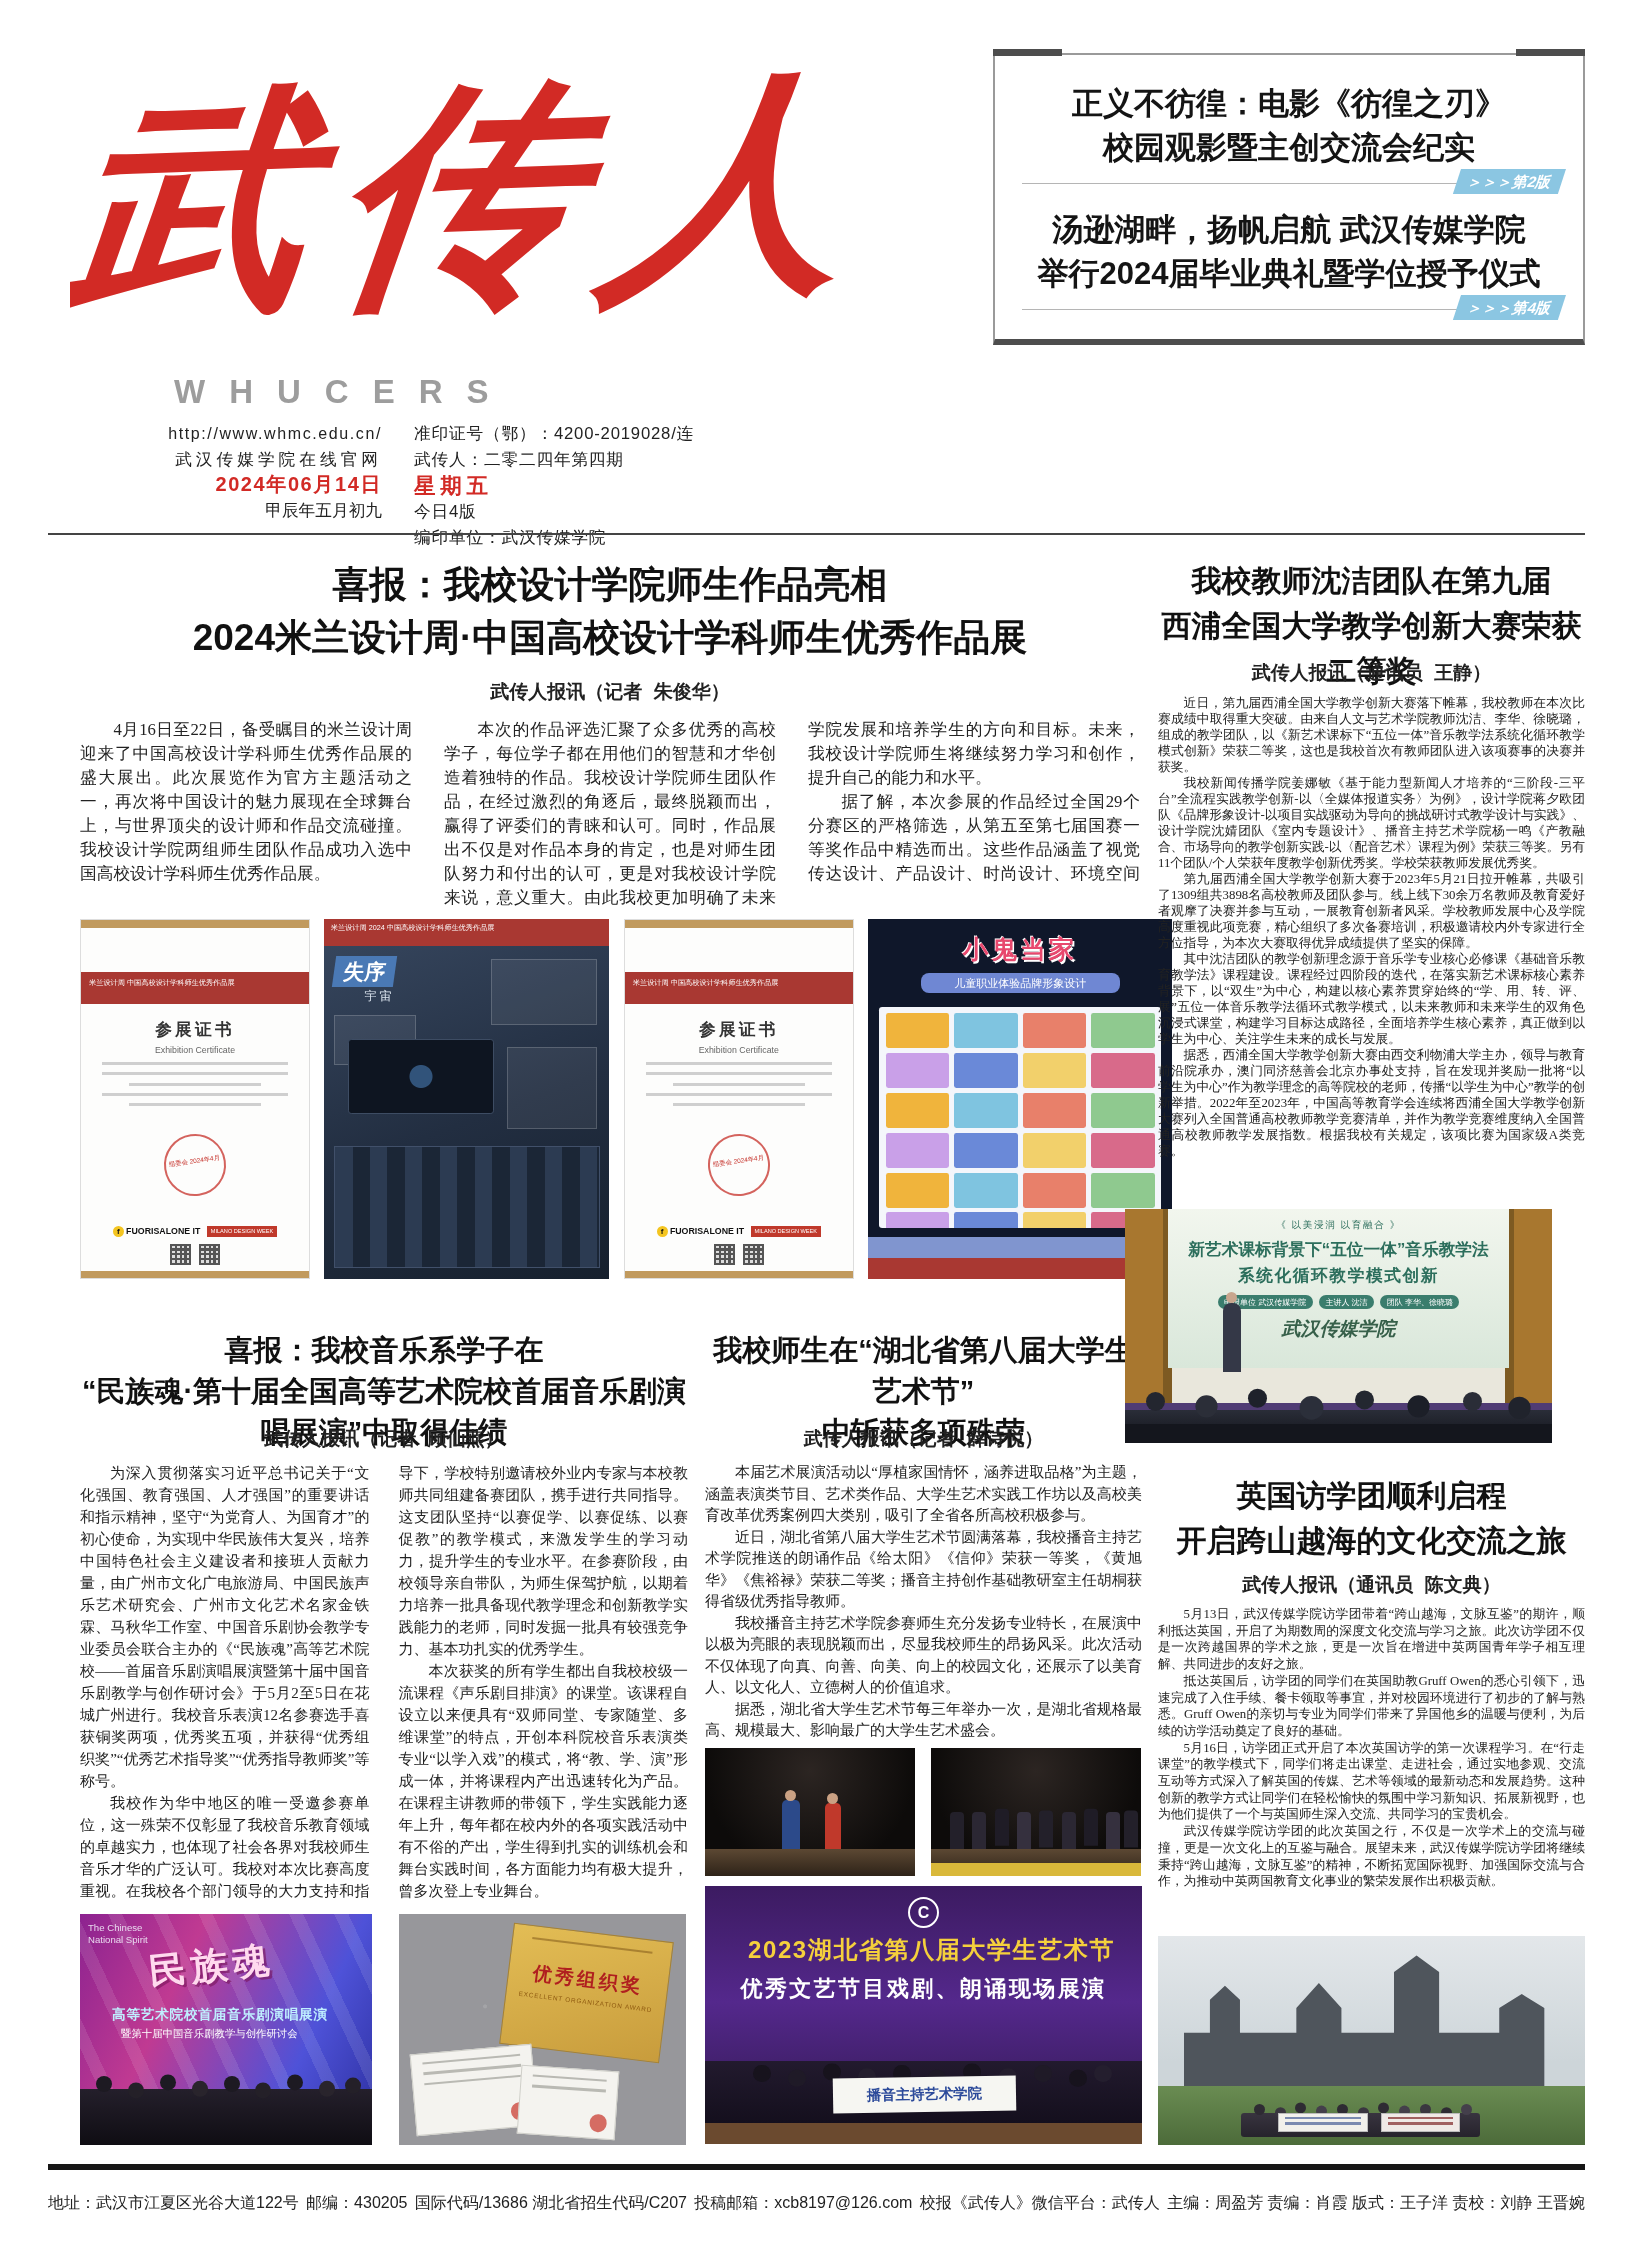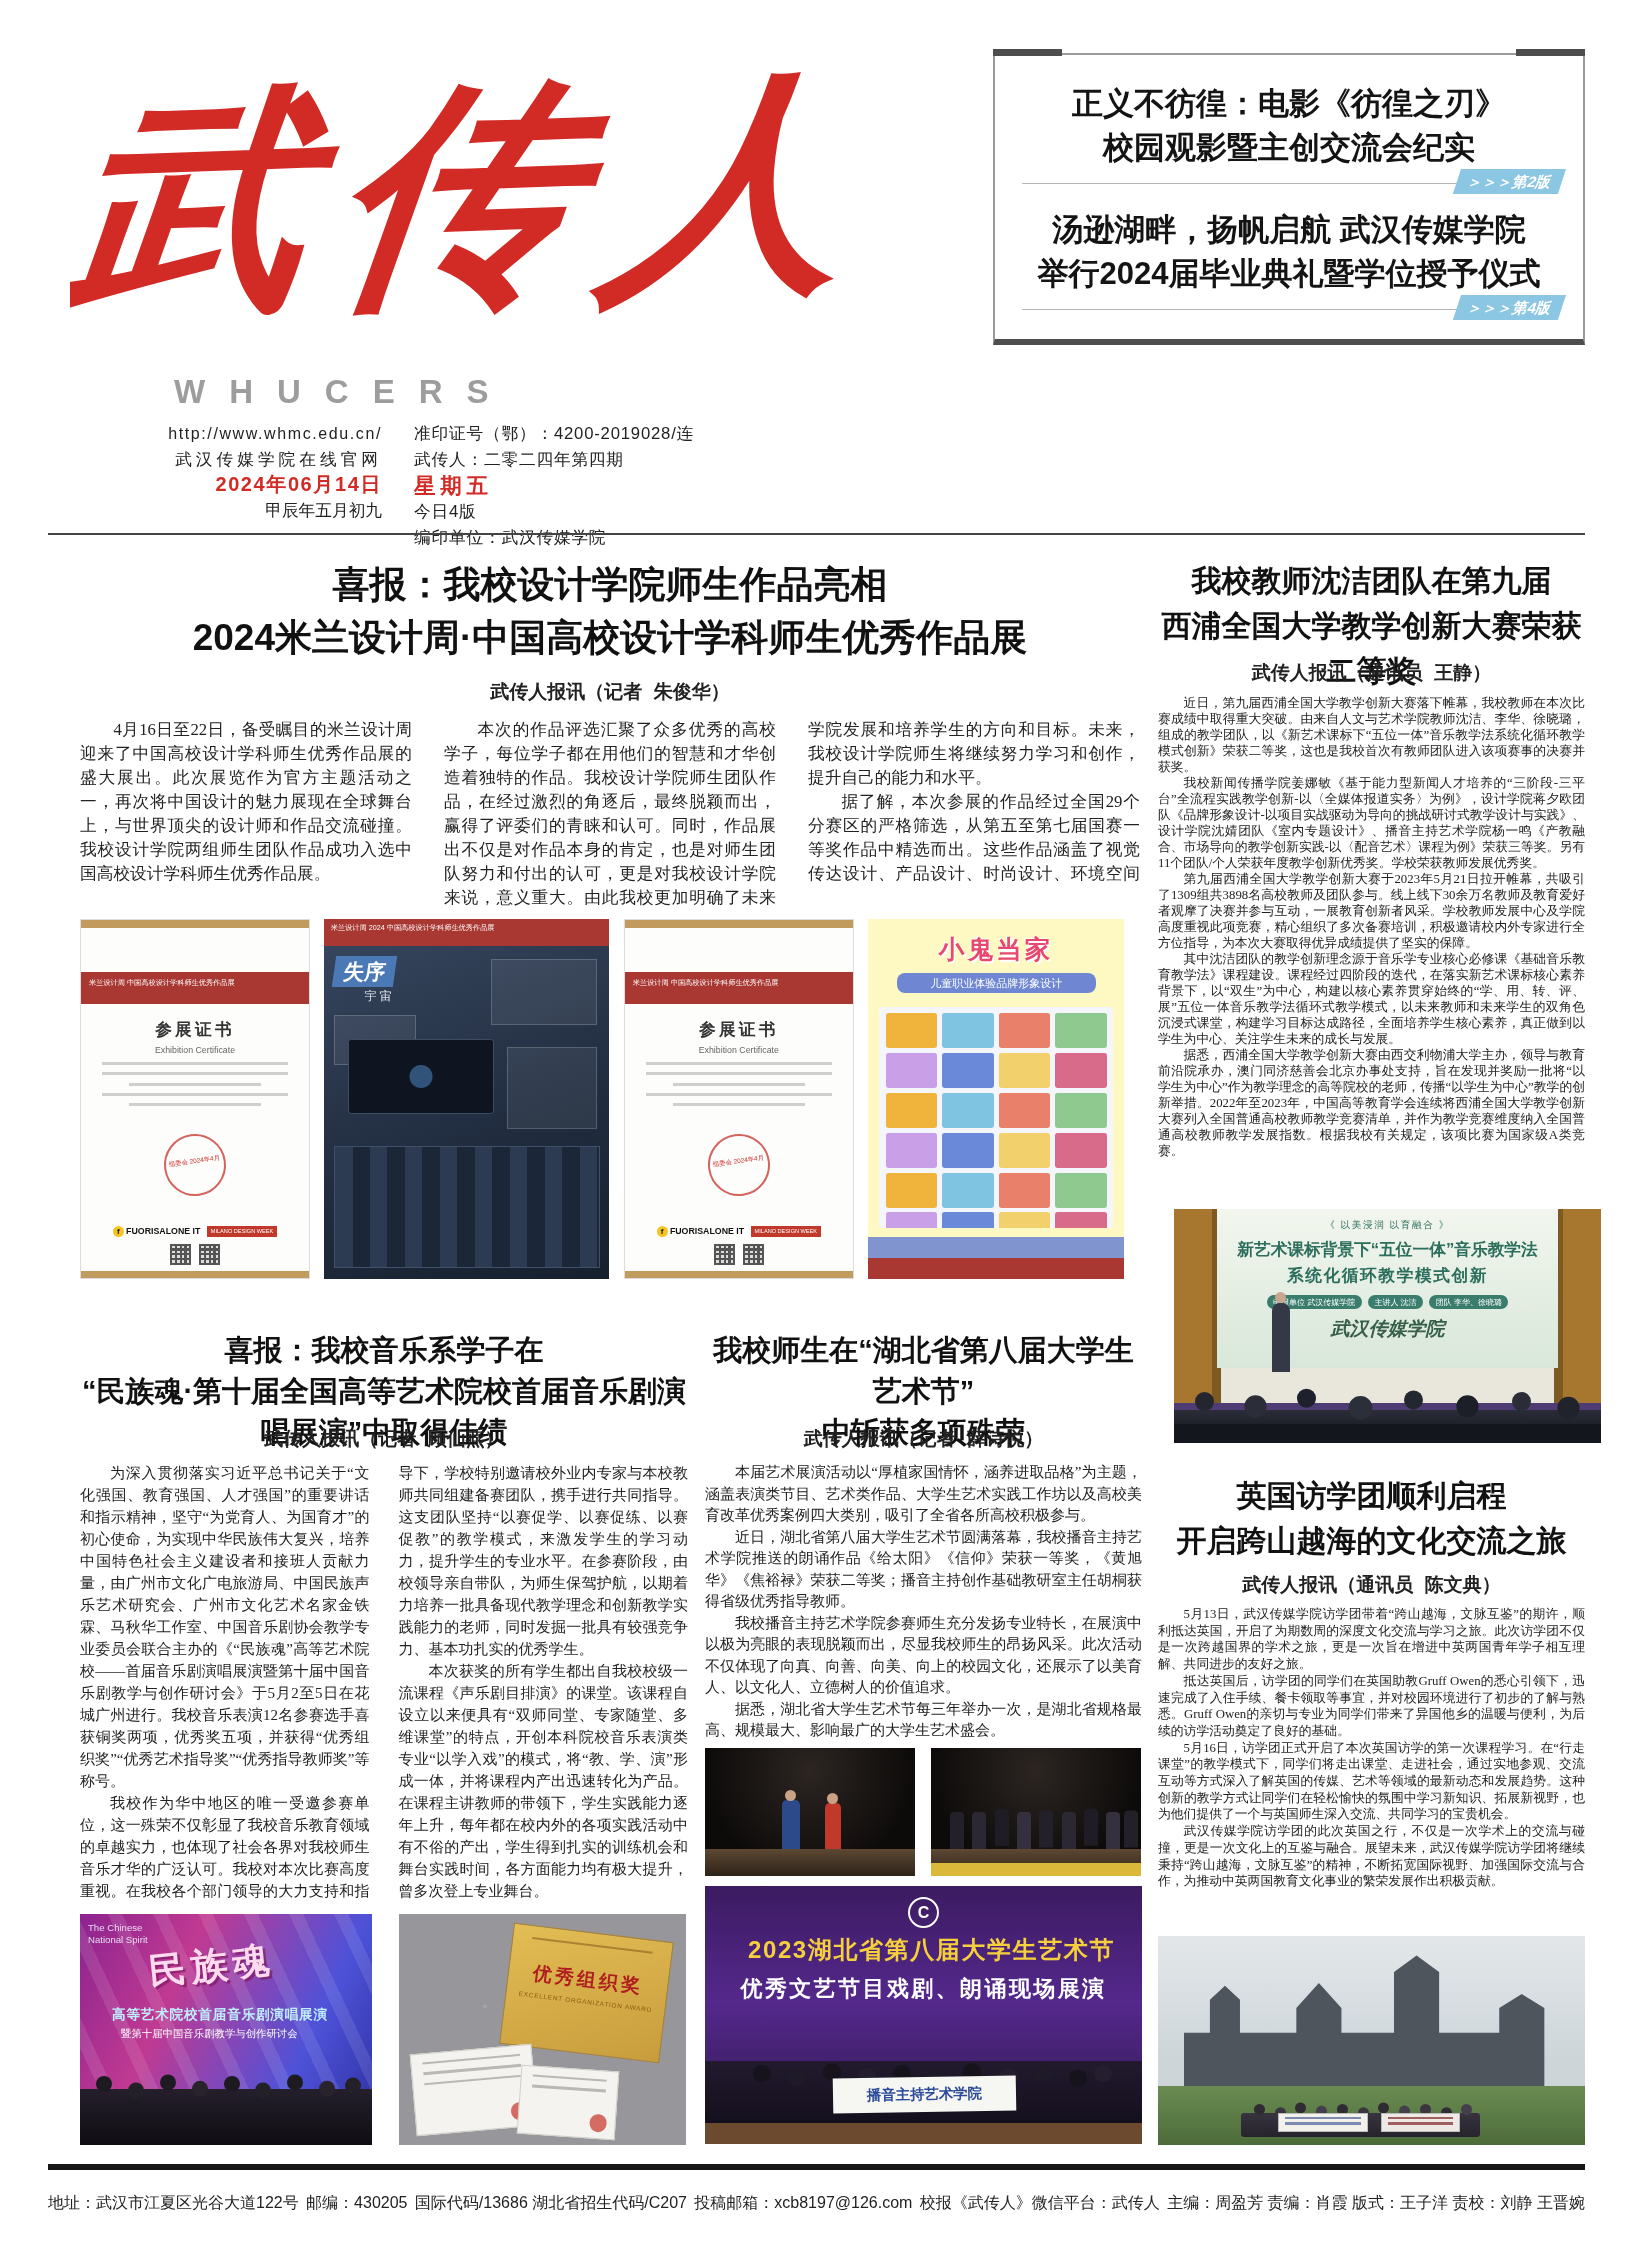--- a/index.html
+++ b/index.html
@@ -83,36 +83,36 @@
   .cert .tanfoot{position:absolute;bottom:0;left:0;right:0;height:7.2px;background:#c19a5e;}
   .p-dark{width:285px;background:linear-gradient(160deg,#384860 0%,#222e41 55%,#16202d 100%);font-family:"Liberation Sans",sans-serif;}
   .p-dark .redband{height:27px;background:#a93832;color:#fff;font-size:7.2px;line-height:8.8px;padding:4.8px 6.4px 0;box-sizing:border-box;}
   .sx-tag{position:absolute;left:9.6px;top:37px;background:#4a79b5;color:#fff;font-weight:bold;font-size:21px;padding:1.6px 9.6px;transform:skewX(-8deg);}
   .sx-sub{position:absolute;left:40px;top:69px;color:#dfe8f2;font-size:12px;letter-spacing:3.2px;}
   .p-dark .blk{position:absolute;background:rgba(255,255,255,.07);border:0.8px solid rgba(255,255,255,.18);}
   .p-dark .screen{position:absolute;left:24px;top:120px;width:144px;height:73px;background:#0e1521;border:1.6px solid #3d4c63;border-radius:3.2px;
       background-image:radial-gradient(circle at 50% 50%,#31537a 0 11px,#0e1521 12px);}
   .p-dark .machine{position:absolute;left:9.6px;bottom:11px;right:9.6px;height:120px;
       background:repeating-linear-gradient(90deg,#2c3b52 0 17.5px,#1b2636 17.5px 35px);border:0.8px solid #41506a;}
-  .p-blue{width:256px;background:#fef9c3;font-family:"Liberation Sans",sans-serif;}
+  .p-blue{width:304px;background:#0f172a;font-family:"Liberation Sans",sans-serif;}
   .kw-title{margin-top:12.8px;text-align:center;font-weight:bold;font-size:25.5px;color:#e8486e;
       text-shadow:1.6px 1.6px 0 #fff, -0.8px -0.8px 0 #fff;letter-spacing:3.2px;}
   .kw-ribbon{margin:6.4px auto 0;width:199px;background:#6f87d3;color:#fff;font-size:11px;text-align:center;padding:2.4px 0;border-radius:8px;}
   .tiles{position:absolute;left:11px;right:11px;top:88px;bottom:51px;background:#f4f6fb;border-radius:3.2px;padding:6.4px;
       display:grid;grid-template-columns:repeat(4,1fr);grid-auto-rows:35px;gap:4.8px;overflow:hidden;}
   .tiles div{border-radius:2.4px;}
   .tiles div:nth-child(8n+1){background:#f0b43c}.tiles div:nth-child(8n+2){background:#7fc4e0}
   .tiles div:nth-child(8n+3){background:#e8806a}.tiles div:nth-child(8n+4){background:#8fc98f}
   .tiles div:nth-child(8n+5){background:#c9a0e8}.tiles div:nth-child(8n+6){background:#6a89d8}
   .tiles div:nth-child(8n+7){background:#f2d06b}.tiles div:nth-child(8n){background:#d86a8a}
   .p-blue .redfoot{position:absolute;bottom:0;left:0;right:0;height:21px;background:#a93832;}
   .p-blue .bluefoot{position:absolute;bottom:21px;left:0;right:0;height:21px;background:#8095cf;}
   
   .photo{position:absolute;overflow:hidden;font-family:"Liberation Sans",sans-serif;}
-  .photo-conf{left:1174px;top:1209px;width:427px;height:234px;background:linear-gradient(90deg,#a8772f 0 9%,#7d5a22 9% 11%,#e9e7dc 11% 89%,#7d5a22 89% 91%,#a8772f 91% 100%);}
+  .photo-conf{left:1125px;top:1209px;width:427px;height:234px;background:linear-gradient(90deg,#a8772f 0 9%,#7d5a22 9% 11%,#e9e7dc 11% 89%,#7d5a22 89% 91%,#a8772f 91% 100%);}
   .conf-screen{position:absolute;left:10%;right:10%;top:0;height:68%;background:linear-gradient(180deg,#f2f6ee,#d9e7da);text-align:center;color:#2c6e5c;}
   .conf-tag{font-size:9.6px;margin-top:9.6px;letter-spacing:1.6px;}
   .conf-t1{font-weight:bold;font-size:16.7px;margin-top:6.4px;}
   .conf-t2{font-weight:bold;font-size:16.7px;margin-top:3.2px;letter-spacing:1.6px;}
   .conf-pills{margin-top:8px;display:flex;justify-content:center;gap:6.4px;}
   .conf-pills span{background:#3a7d6d;color:#fff;font-size:8px;padding:1.6px 6.4px;border-radius:7.2px;white-space:nowrap;}
   .conf-sign{margin-top:7px;font-family:"DejaVu Serif",serif;font-style:italic;font-weight:bold;font-size:19px;color:#37604a;}
   .presenter{position:absolute;left:23%;top:40%;width:17.5px;height:69px;background:#343847;border-radius:8px 8px 0 0;}
   .presenter::before{content:"";position:absolute;left:3.2px;top:-11px;width:11px;height:11px;border-radius:50%;background:#c9a68e;}
   .conf-tables{position:absolute;left:0;right:0;bottom:19px;height:21px;background:#503c74;}

